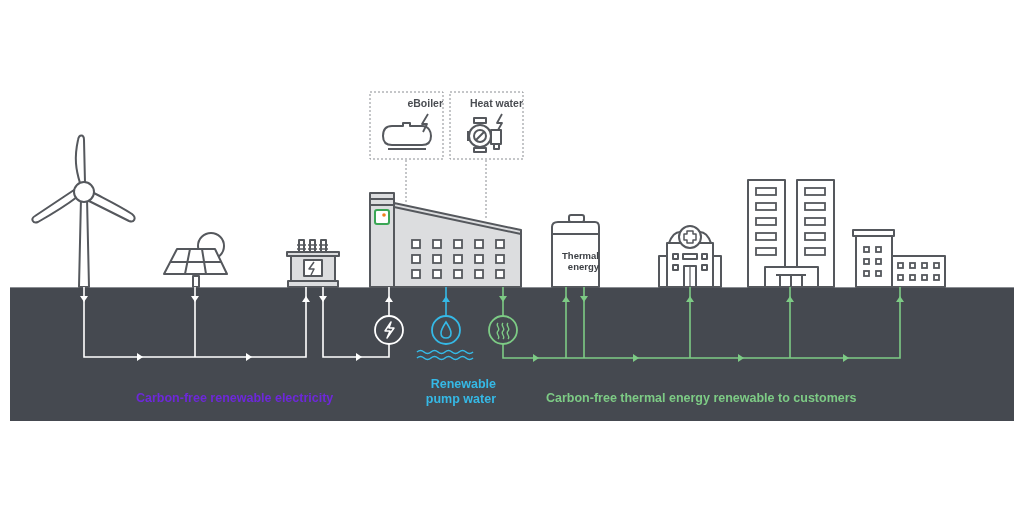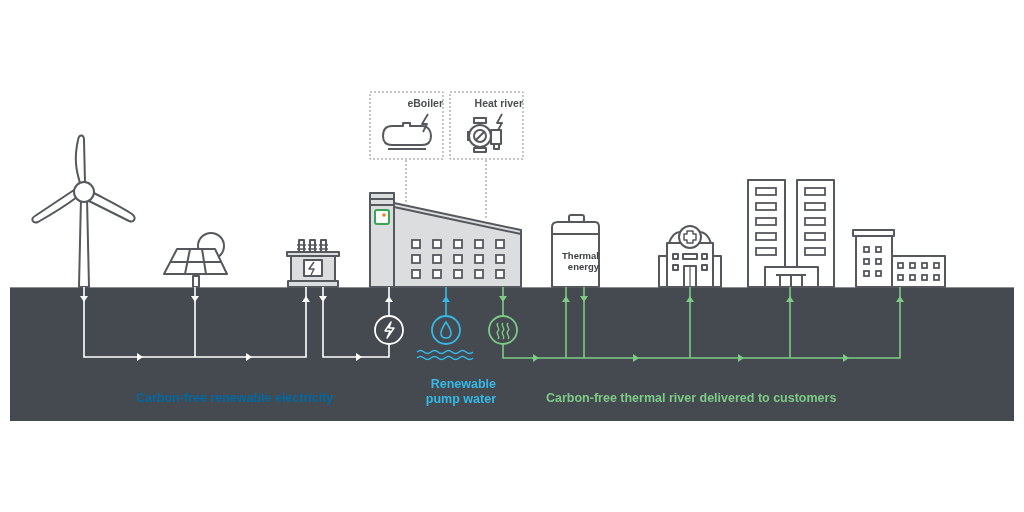--- a/index.html
+++ b/index.html
@@ -208,25 +208,25 @@
     <path d="M738 354 L744 358 L738 362 Z"></path>
     <path d="M843 354 L849 358 L843 362 Z"></path>
   </g>
   <g>
     <circle cx="503" cy="330" r="14" fill="#454950" stroke="#7dcb85" stroke-width="1.8"></circle>
     <path d="M498 323 c-3 3 3 5 0 8 c-3 3 3 5 0 8 M503 323 c-3 3 3 5 0 8 c-3 3 3 5 0 8 M508 323 c-3 3 3 5 0 8 c-3 3 3 5 0 8" fill="none" stroke="#7dcb85" stroke-width="1.4"></path>
   </g>
 </svg>
 
 <div class="lbl box-title" style="left:370px;top:97px;width:73px;">eBoiler</div>
-<div class="lbl box-title" style="left:450px;top:97px;width:73px;">Heat river</div>
+<div class="lbl box-title" style="left:450px;top:97px;width:73px;">Heat water</div>
 
 <div class="lbl storage-text" style="left:552px;top:250px;width:47px;">
   <div>Thermal</div>
   <div>energy</div>
 </div>
 
-<div class="lbl caption" style="left:136px;top:391px;color:#0369a1;">Carbon-free renewable electricity</div>
+<div class="lbl caption" style="left:136px;top:391px;color:#6d28d9;">Carbon-free renewable electricity</div>
 <div class="lbl caption" style="left:396px;top:377px;width:100px;text-align:right;color:#35b9e6;line-height:15px;">
   <div>Renewable</div>
   <div>pump water</div>
 </div>
-<div class="lbl caption" style="left:546px;top:391px;color:#7dcb85;">Carbon-free thermal river delivered to customers</div>
+<div class="lbl caption" style="left:546px;top:391px;color:#7dcb85;">Carbon-free thermal energy renewable to customers</div>
 
 </body></html>

